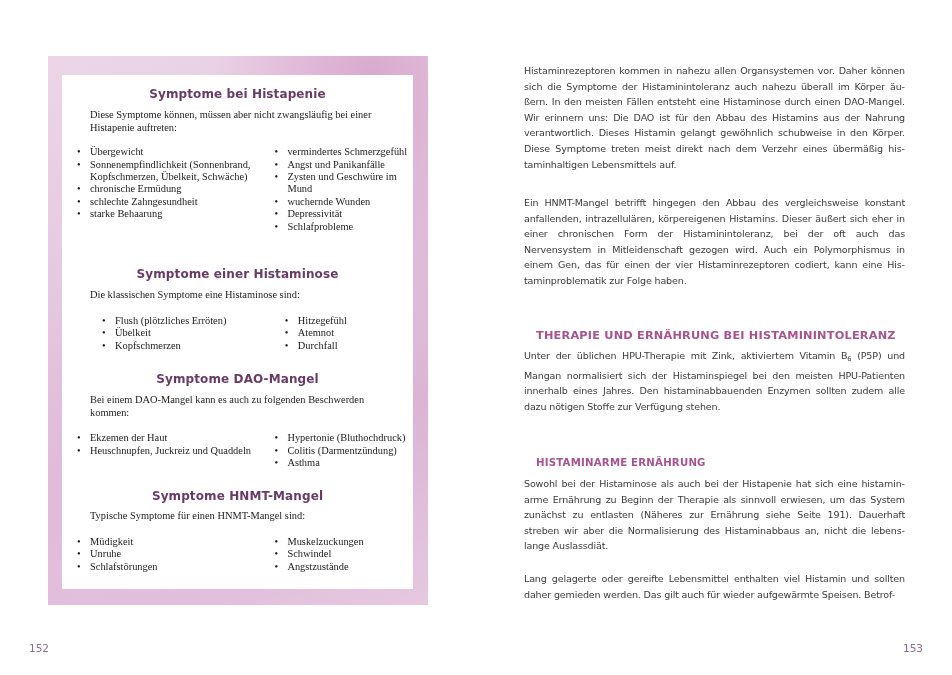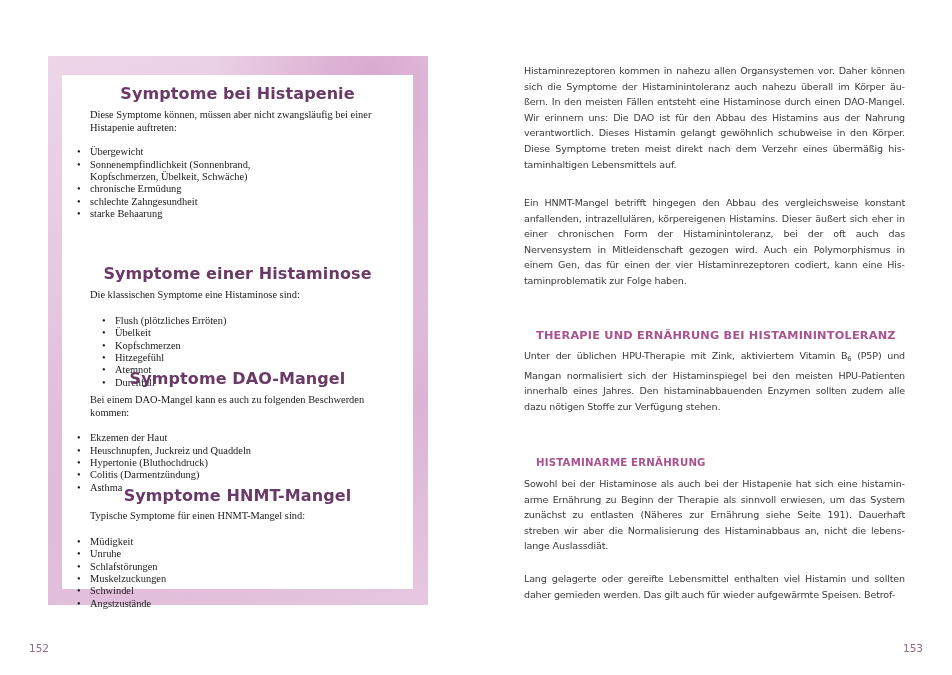--- a/index.html
+++ b/index.html
@@ -20,24 +20,24 @@
       linear-gradient(160deg, #ecd6e8 0%, #e5c6df 40%, #dcb3d4 70%, #e6c8e0 100%);
   }
   .box-inner {
     position:absolute; left:62px; top:75px; width:351px; height:514px;
     background:#ffffff;
     font-family:"Liberation Serif", serif; color:#1a1a1a; font-size:10.4px; line-height:12.4px;
   }
   .box-section { position:absolute; left:0; width:351px; }
   .box-heading {
     text-align:center; font-family:"DejaVu Sans", sans-serif; font-weight:bold;
-    font-size:16px; color:#6a3a67; letter-spacing:0.1px; margin:0;
+    font-size:12px; color:#6a3a67; letter-spacing:0.1px; margin:0;
   }
   .box-intro { margin:0; padding:0 15px 0 28px; }
-  .cols { display:flex; padding-left:14px;flex-direction:column; }
+  .cols { display:flex; padding-left:14px; }
   .col { list-style:none; margin:0; padding:0; }
   .col-left { width:198px; }
   .col-right { width:140px; }
   .col li { position:relative; padding-left:14px; }
   .col li::before {
     content:"\2022"; position:absolute; left:1px; top:0;
   }
 
   
   .rp {
@@ -69,20 +69,28 @@
     <div class="box-section" style="top:13px;">
       <h3 class="box-heading">Symptome bei Histapenie</h3>
       <p class="box-intro" style="margin-top:9px;">Diese Symptome können, müssen aber nicht zwangsläufig bei einer Hista­penie auftreten:</p>
       <div class="cols" style="margin-top:12px;">
         <ul class="col col-left">
           <li>Übergewicht</li>
           <li>Sonnenempfindlichkeit (Sonnenbrand, Kopf­schmerzen, Übelkeit, Schwäche)</li>
           <li>chronische Ermüdung</li>
           <li>schlechte Zahngesundheit</li>
           <li>starke Behaarung</li>
+        </ul>
+        <ul class="col col-right">
+          <li>vermindertes Schmerz­gefühl</li>
+          <li>Angst und Panikanfälle</li>
+          <li>Zysten und Geschwüre im Mund</li>
+          <li>wuchernde Wunden</li>
+          <li>Depressivität</li>
+          <li>Schlafprobleme</li>
         </ul>
       </div>
     </div>
 
     <div class="box-section" style="top:193px;">
       <h3 class="box-heading">Symptome einer Histaminose</h3>
       <p class="box-intro" style="margin-top:9px;">Die klassischen Symptome eine Histaminose sind:</p>
       <div class="cols" style="margin-top:13px;padding-left:39px;">
         <ul class="col col-left">
           <li>Flush (plötzliches Erröten)</li>

